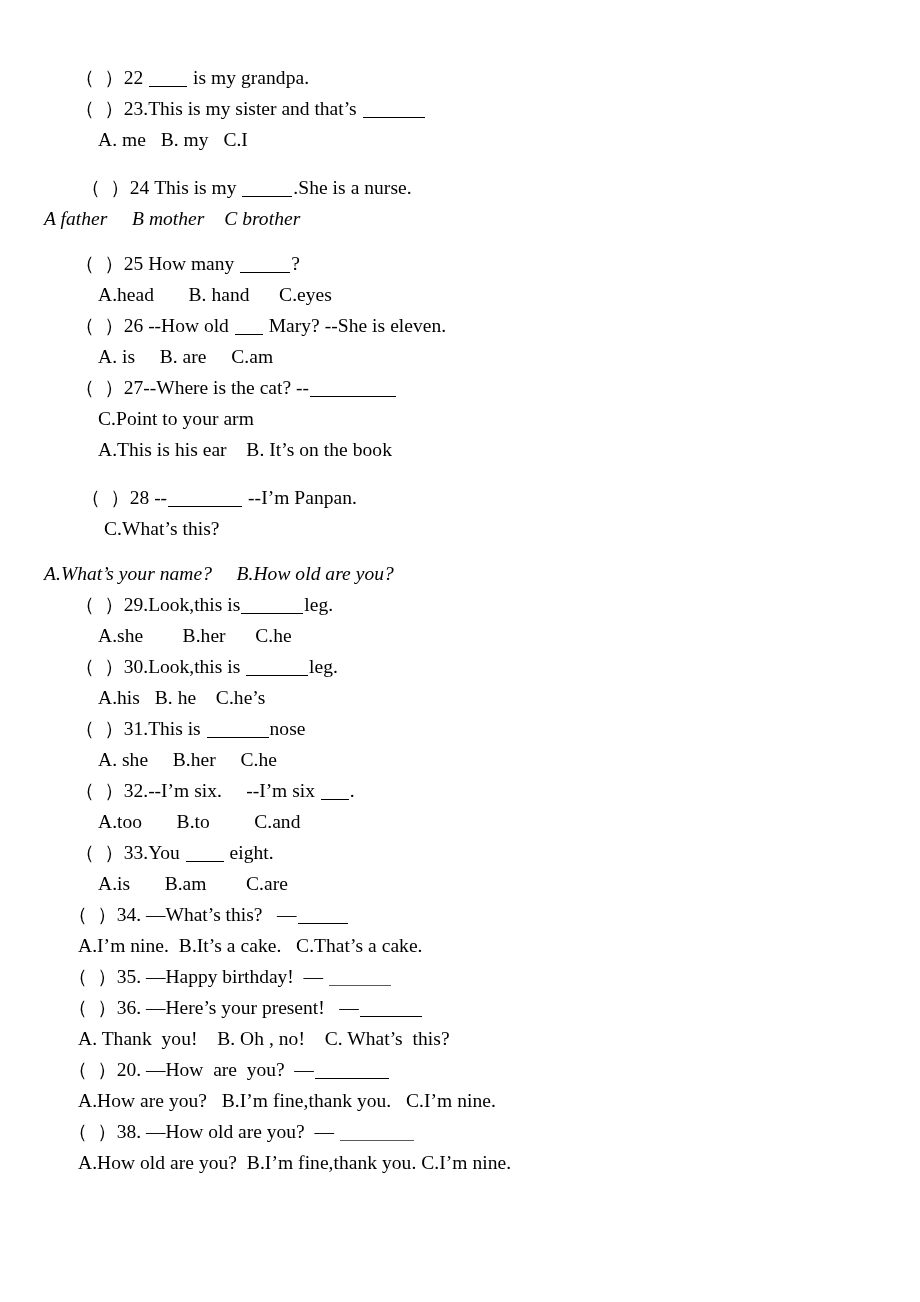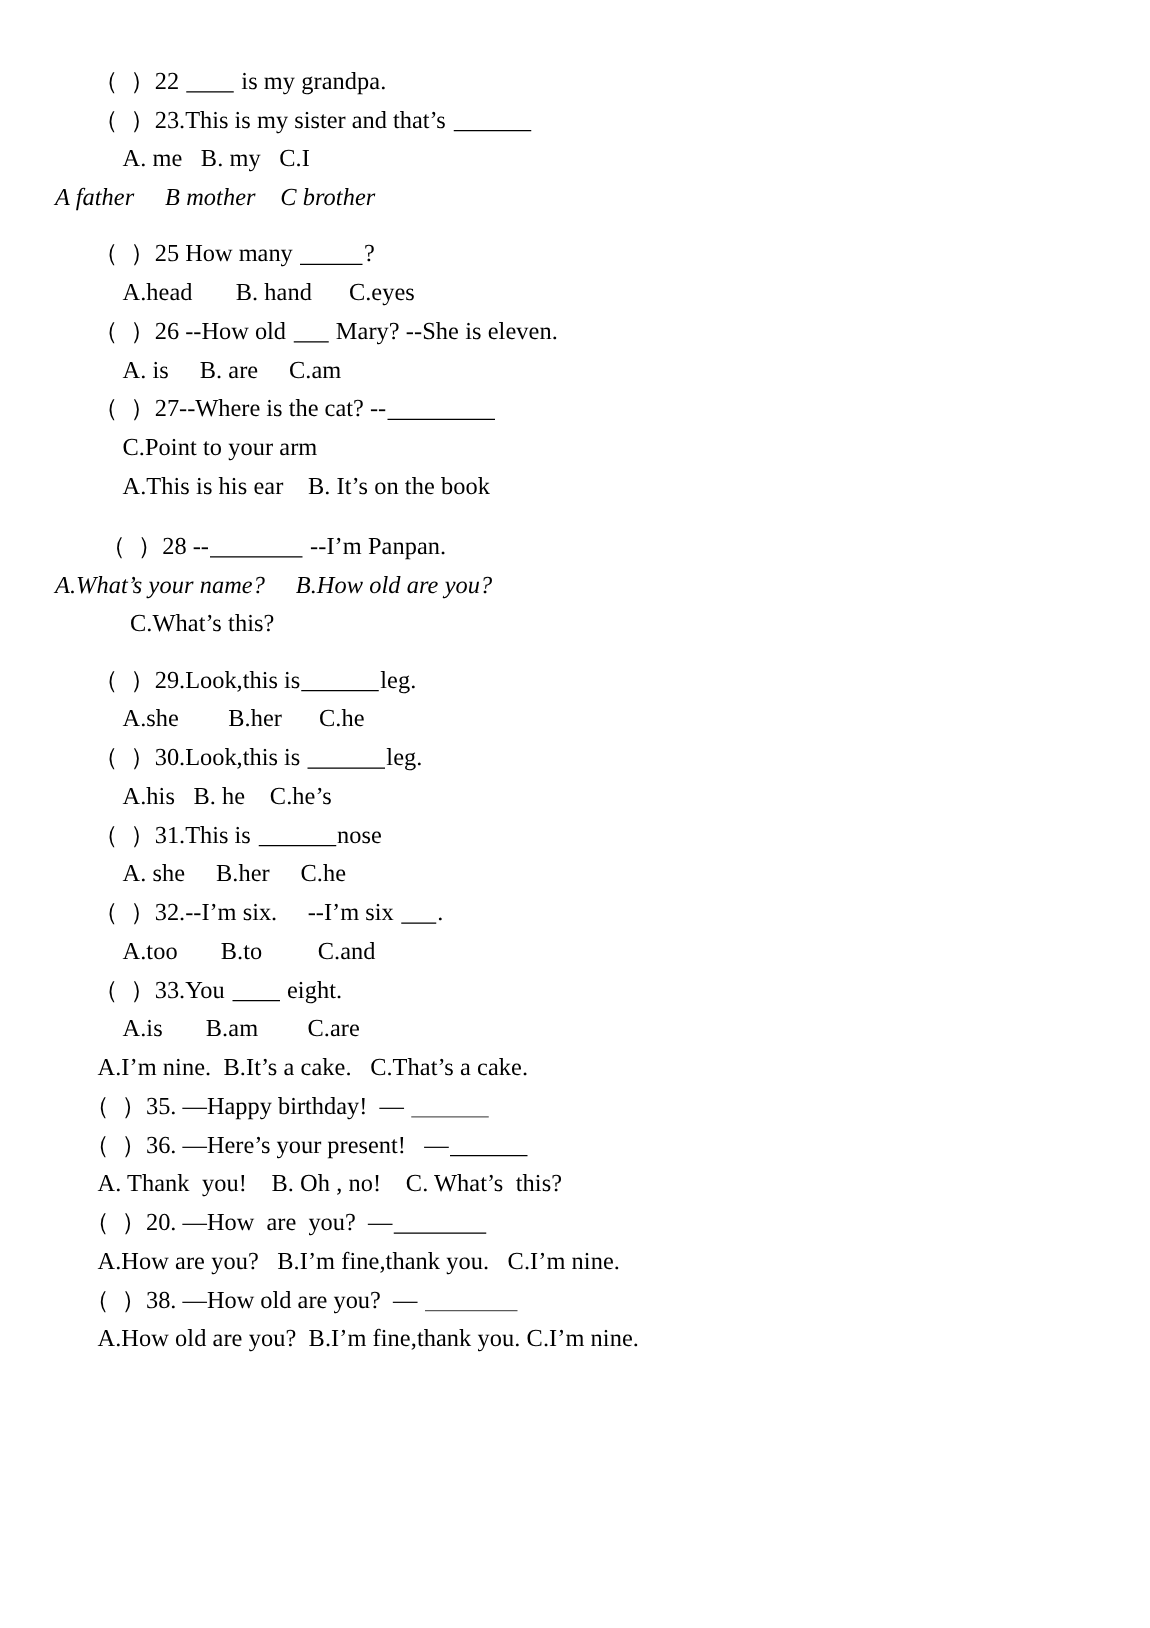--- a/index.html
+++ b/index.html
@@ -16,21 +16,21 @@
   #page {
     position: relative;
     width: 920px;
     height: 1302px;
     background: #ffffff;
     overflow: hidden;
   }
   .sheet {
     position: absolute;
     left: 0;
-    top: 0;
+    top: 12px;
     width: 920px;
   }
 
   
   .line {
     display: block;
     white-space: pre;
     font-size: 19.5px;
     line-height: 31px;
     letter-spacing: 0.05px;
@@ -71,41 +71,43 @@
   .blank.faint { border-bottom-color: #5a5a5a; border-bottom-width: 1.1px; }
 </style>
 </head>
 <body>
 
 <div id="page">
   <div class="sheet" id="sheet" style="padding-top: 50px;">
       <div class="line stem"><span class="paren">（  ）22 </span><span class="blank b-sm"></span><span> is my grandpa.</span></div>
       <div class="line stem"><span class="paren">（  ）23.This is my sister and that’s </span><span class="blank b-lg"></span><span></span></div>
       <div class="line opts">A. me   B. my   C.I</div>
+      <div class="line stem-in gap-above"><span class="paren">（  ）24 This is my </span><span class="blank b-md"></span><span>.She is a nurse.</span></div>
       <div class="line opts-in" style="margin-bottom: 14px;">A father     B mother    C brother</div>
       <div class="line stem"><span class="paren">（  ）25 How many </span><span class="blank b-md"></span><span>?</span></div>
       <div class="line opts">A.head       B. hand      C.eyes</div>
       <div class="line stem"><span class="paren">（  ）26 --How old </span><span class="blank b-xs"></span><span> Mary? --She is eleven.</span></div>
       <div class="line opts">A. is     B. are     C.am</div>
       <div class="line stem"><span class="paren">（  ）27--Where is the cat? --</span><span class="blank b-xxl"></span><span></span></div>
       <div class="line opts-c">C.Point to your arm</div>
       <div class="line opts">A.This is his ear    B. It’s on the book</div>
       <div class="line stem-in gap-above"><span class="paren">（  ）28 --</span><span class="blank b-xl"></span><span> --I’m Panpan.</span></div>
+      <div class="line opts-c gap-below-marker" style="margin-left: 104px; margin-bottom: 14px;">C.What’s this?</div>
       <div class="line opts-in">A.What’s your name?     B.How old are you?</div>
-      <div class="line opts-c gap-below-marker" style="margin-left: 104px; margin-bottom: 14px;">C.What’s this?</div>
       <div class="line stem"><span class="paren">（  ）29.Look,this is</span><span class="blank b-lg"></span><span>leg.</span></div>
       <div class="line opts">A.she        B.her      C.he</div>
       <div class="line stem"><span class="paren">（  ）30.Look,this is </span><span class="blank b-lg"></span><span>leg.</span></div>
       <div class="line opts">A.his   B. he    C.he’s</div>
       <div class="line stem"><span class="paren">（  ）31.This is </span><span class="blank b-lg"></span><span>nose</span></div>
       <div class="line opts">A. she     B.her     C.he</div>
       <div class="line stem"><span class="paren">（  ）32.--I’m six.     --I’m six </span><span class="blank b-xs"></span><span>.</span></div>
       <div class="line opts">A.too       B.to         C.and</div>
       <div class="line stem"><span class="paren">（  ）33.You </span><span class="blank b-sm"></span><span> eight.</span></div>
       <div class="line opts">A.is       B.am        C.are</div>
+      <div class="line stem-out"><span class="paren">（  ）34. —What’s this?   —</span><span class="blank b-md"></span><span></span></div>
       <div class="line opts-out">A.I’m nine.  B.It’s a cake.   C.That’s a cake.</div>
       <div class="line stem-out"><span class="paren">（  ）35. —Happy birthday!  — </span><span class="blank b-lg faint"></span><span></span></div>
       <div class="line stem-out"><span class="paren">（  ）36. —Here’s your present!   —</span><span class="blank b-lg"></span><span></span></div>
       <div class="line opts-out">A. Thank  you!    B. Oh , no!    C. What’s  this?</div>
       <div class="line stem-out"><span class="paren">（  ）20. —How  are  you?  —</span><span class="blank b-xl"></span><span></span></div>
       <div class="line opts-out">A.How are you?   B.I’m fine,thank you.   C.I’m nine.</div>
       <div class="line stem-out"><span class="paren">（  ）38. —How old are you?  — </span><span class="blank b-xl faint"></span><span></span></div>
       <div class="line opts-out">A.How old are you?  B.I’m fine,thank you. C.I’m nine.</div>
     </div>
 </div>

